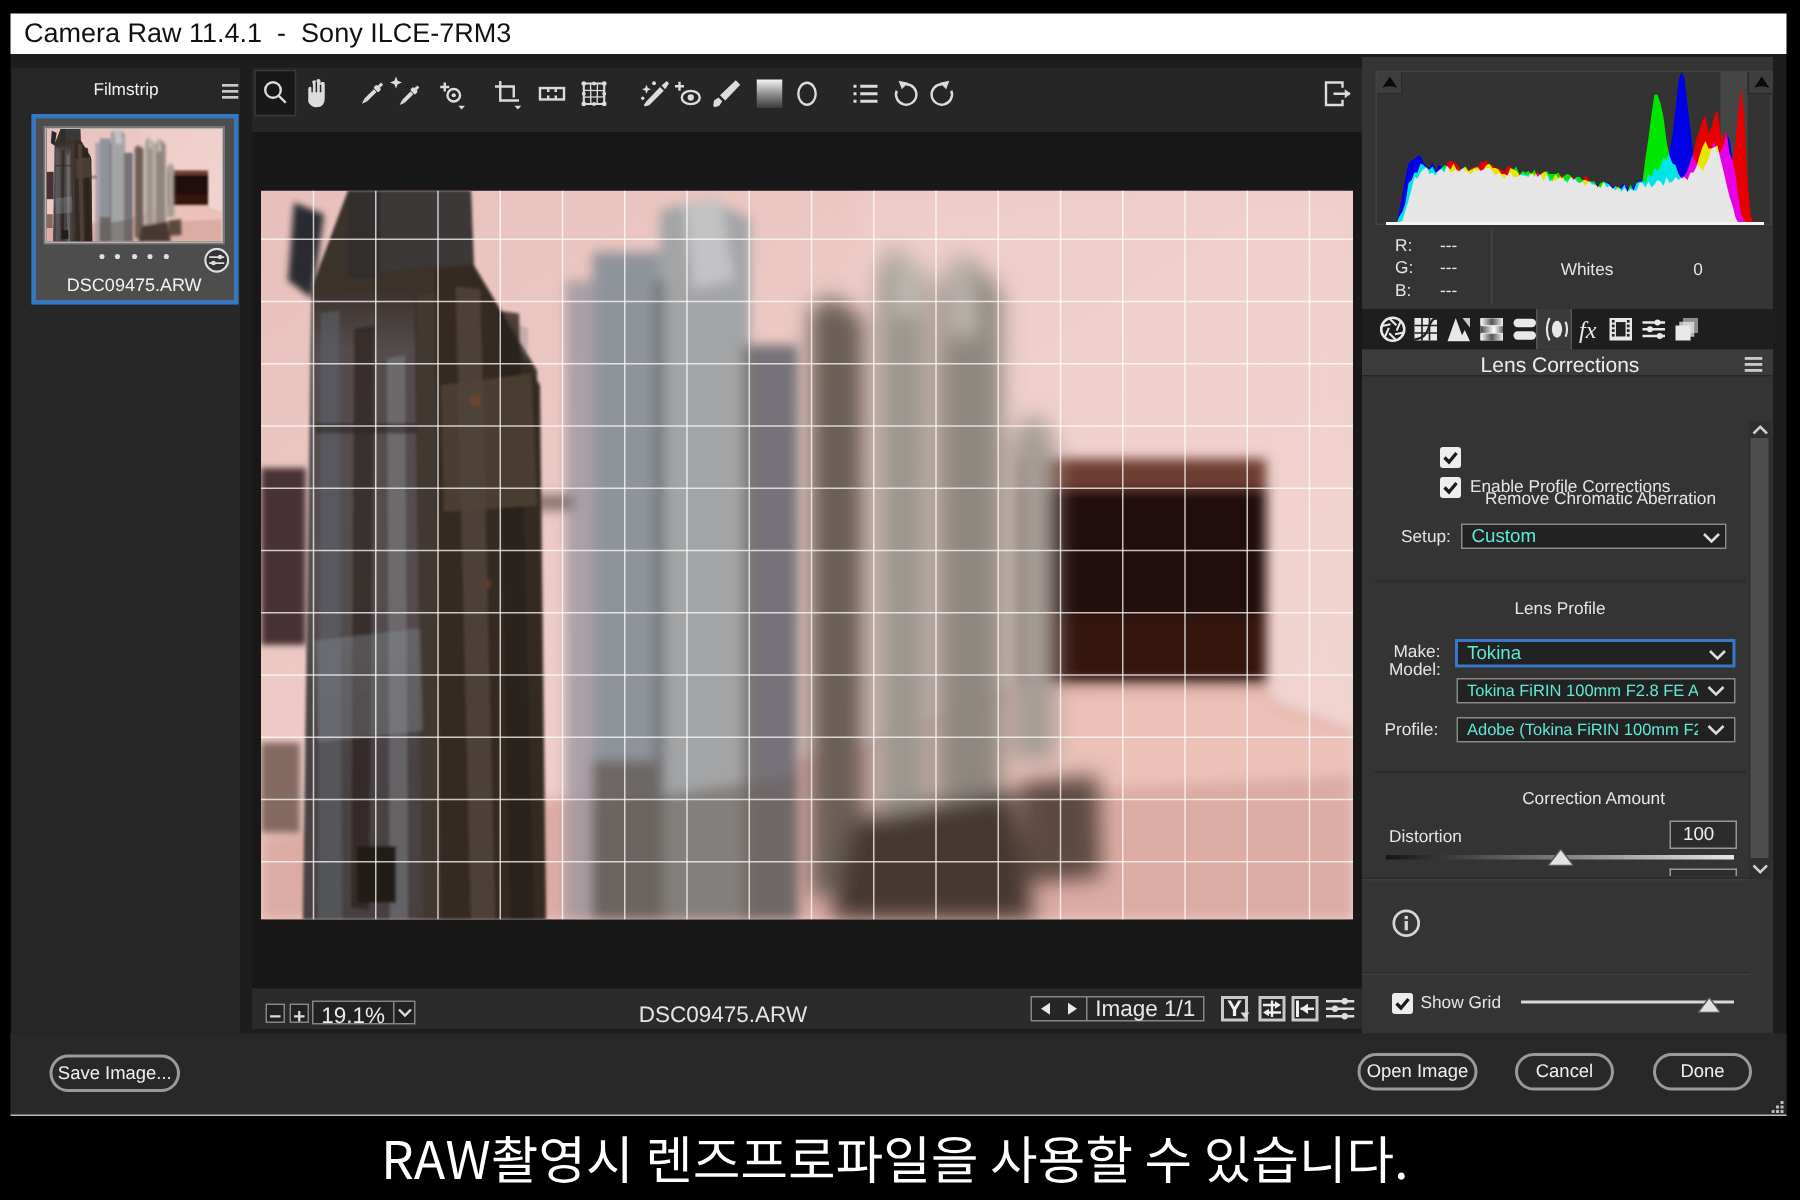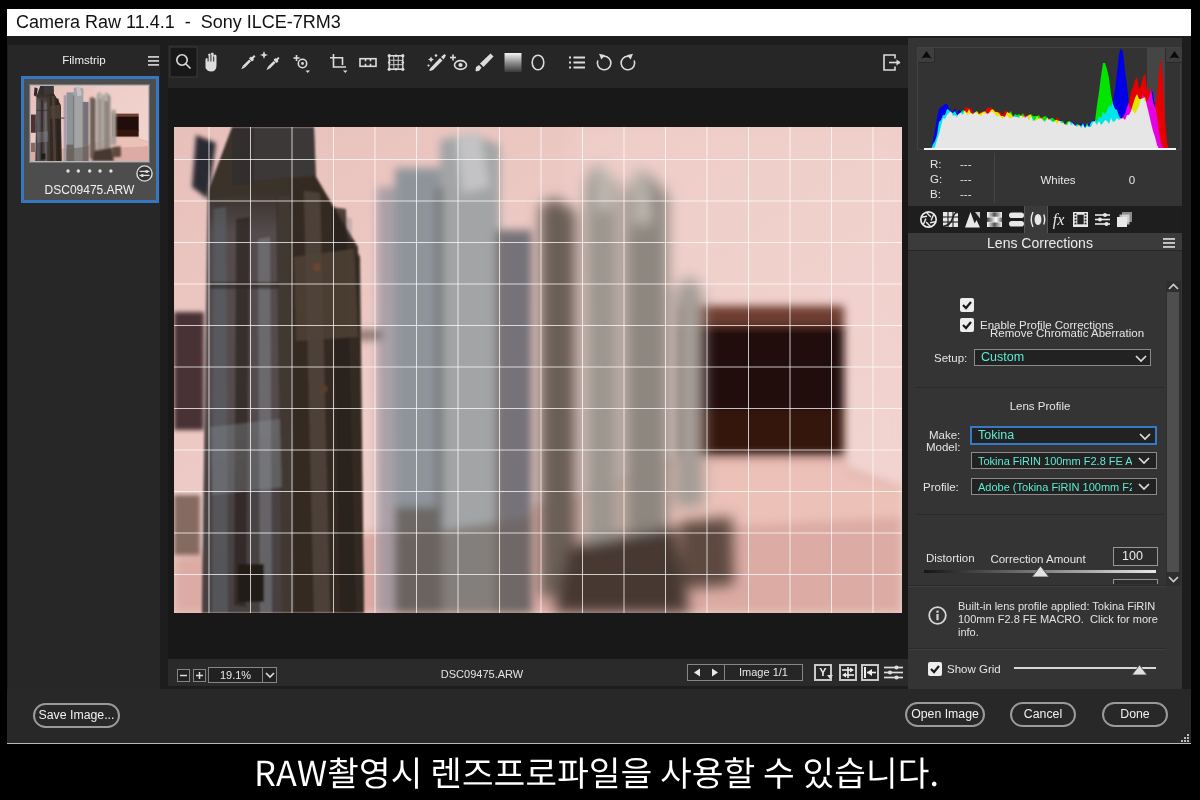--- a/index.html
+++ b/index.html
@@ -19,21 +19,21 @@
     outline:1px solid #777; background:#222; }
   
   #fs-name { left:0; top:104px; width:131px; text-align:center; color:#f2f2f2; font-size:12px; }
   
   #toolbar { left:161px; top:9px; width:740px; height:43px; background:#262626; }
   
   #preview { left:161px; top:52px; width:740px; height:571px; background:#181818; }
   #photo { left:6px; top:39px; width:728px; height:486px; }
   
   #pbar { left:161px; top:623px; width:740px; height:27px; background:#2a2a2a;
-    color:#e5e5e5; font-size:11px; }
+    color:#e5e5e5; font-size:15px; }
   .pbox { position:absolute; border:1px solid #868686; background:#212121; color:#e8e8e8; }
   
   #rpanel { left:901px; top:9px; width:274px; height:644px; background:#343434; color:#e5e5e5; }
   
   #bzone { left:0; top:653px; width:1184px; height:55px; background:#282828;
     border-bottom:1px solid #b9b9b9; }
   .pill { position:absolute; border:2px solid #9a9a9a; border-radius:13px; color:#f0f0f0;
     font-size:12.3px; text-align:center; line-height:20px; height:25px; white-space:nowrap; }
   
   #caption { left:0; top:745px; width:1200px; height:55px; background:#000; }
@@ -457,36 +457,35 @@
           </svg>
       </div>
       <div class="panel-label" style="left:15px;top:436px;">Profile:</div>
       <div class="dd" style="left:63px;top:433px;width:186px;padding-left:0;">
         <div class="abs" style="left:6px;top:1px;width:154px;overflow:hidden;font-size:11px;">Adobe (Tokina FiRIN 100mm F2…</div>
         <svg class="abs" style="left:166px;top:3px" width="12" height="9">
             <polyline points="1,2 6,7 11,2" stroke="#ddd" stroke-width="1.7" fill="none"></polyline>
           </svg>
       </div>
       <div class="abs" style="left:8px;top:469px;width:248px;height:1px;background:#2a2a2a;"></div>
-      <div class="panel-label" style="left:58px;top:508px;width:144px;text-align:center;">Correction Amount</div>
+      <div class="panel-label" style="left:58px;top:482px;width:144px;text-align:right;">Correction Amount</div>
       <div class="panel-label" style="left:18px;top:507px;">Distortion</div>
       <div class="abs" style="left:205px;top:502px;width:45px;height:19px;background:#2c2c2c;border:1px solid #979797;color:#ececec;font-size:12.5px;line-height:17px;padding-left:8px;">100</div>
       <div class="abs" style="left:16px;top:525px;width:232px;height:3px;background:linear-gradient(to right,#151515,#e8e8e8);"></div>
       <svg class="abs" style="left:124px;top:521px" width="17" height="11">
           <polygon points="8.5,0 17,11 0,11" fill="#e2e2e2" stroke="#555" stroke-width="1"></polygon>
         </svg>
       <div class="abs" style="left:205px;top:534px;width:45px;height:5px;background:#2c2c2c;border:1px solid #979797;border-bottom:none;"></div>
       <div class="abs" style="left:0px;top:540px;width:258px;height:1px;background:#2a2a2a;"></div>
       <div class="abs" style="left:0px;top:541px;width:258px;height:1px;background:#3e3e3e;"></div>
       <svg class="abs" style="left:20px;top:561px" width="19" height="19">
           <circle cx="9.5" cy="9.5" r="8.3" fill="none" stroke="#d5d5d5" stroke-width="1.8"></circle>
           <rect x="8.4" y="8" width="2.2" height="6.2" fill="#d5d5d5"></rect>
           <rect x="8.4" y="4.6" width="2.2" height="2.2" fill="#d5d5d5"></rect>
         </svg>
-      <div class="abs" style="left:50px;top:555px;width:200px;font-size:11px;color:#e2e2e2;line-height:13.2px;">Built-in lens profile applied: Tokina FiRIN 100mm F2.8 FE MACRO.&nbsp; Click for more info.</div>
       <div class="abs" style="left:0px;top:603px;width:258px;height:1px;background:#2a2a2a;"></div>
       <div class="abs" style="left:0px;top:604px;width:258px;height:1px;background:#3e3e3e;"></div>
       <div class="cb" style="left:20px;top:617px;">
           <svg width="14" height="14">
             <polyline points="3,7 6,10 11,4" stroke="#1a1a1a" stroke-width="2.2" fill="none"></polyline>
           </svg>
         </div>
       <div class="panel-label" style="left:39px;top:618px;">Show Grid</div>
       <div class="abs" style="left:106px;top:622px;width:142px;height:2px;background:#d8d8d8;"></div>
       <svg class="abs" style="left:224px;top:620px" width="15" height="10">

